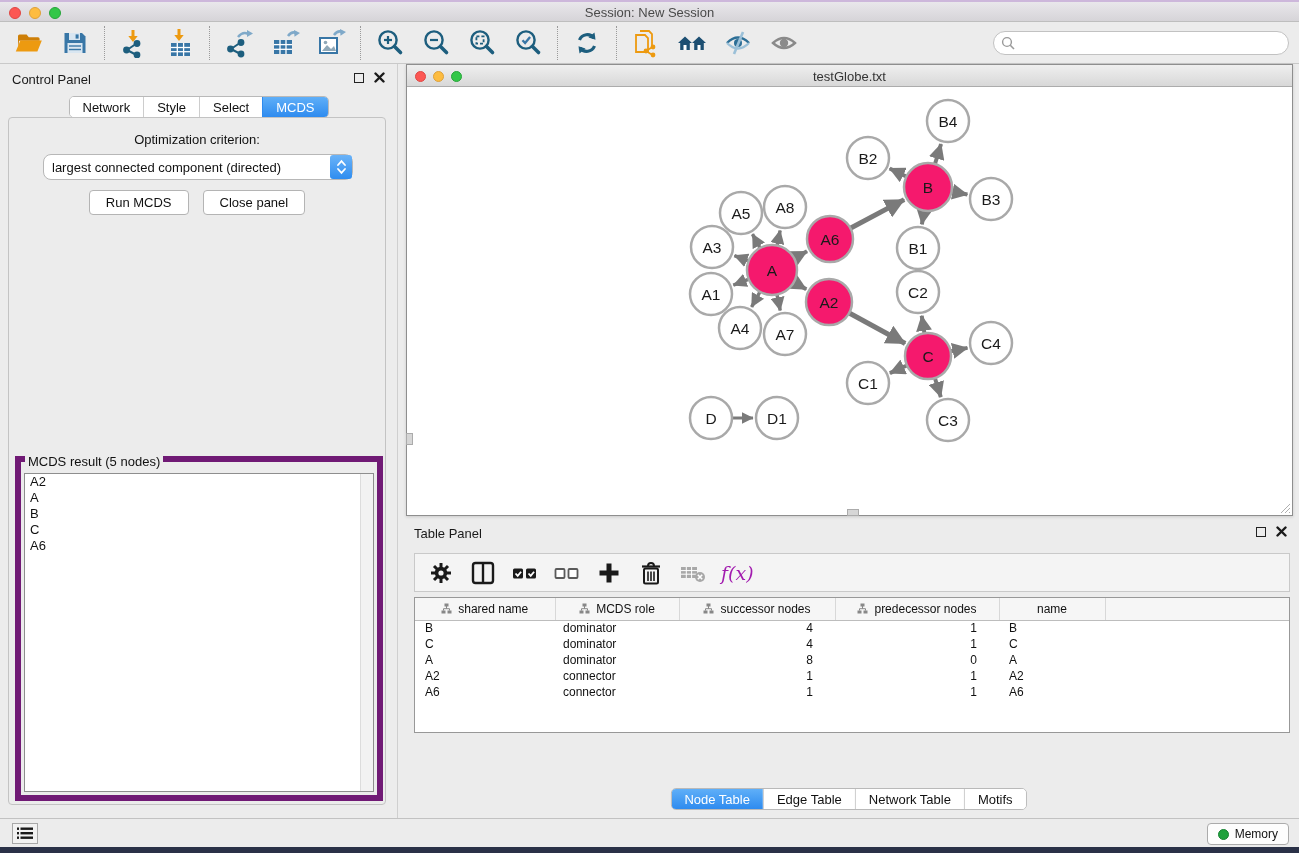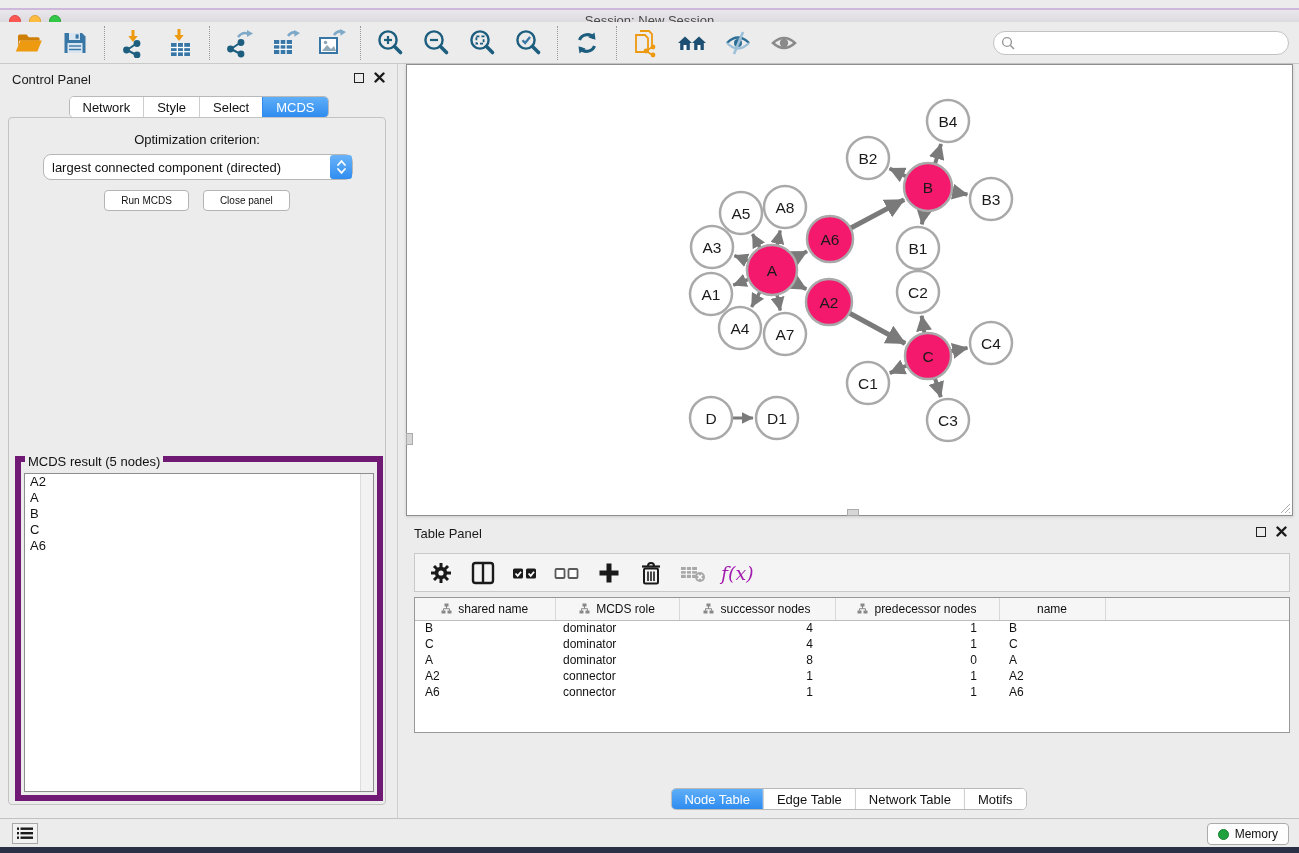--- a/index.html
+++ b/index.html
@@ -2,21 +2,21 @@
 <html><head>
 <meta charset="utf-8">
 <style>
   * { box-sizing: border-box; margin: 0; padding: 0; }
   html,body { width:1299px; height:853px; overflow:hidden; }
   body { font-family:"Liberation Sans", sans-serif; background:#ECECEC; position:relative; }
 
   .app { position:absolute; inset:0; }
 
   
-  .titlebar { position:absolute; left:0; top:8px; width:1299px; height:22px;
+  .titlebar { position:absolute; left:0; top:0; width:1299px; height:22px;
     background:linear-gradient(#E9E7EB,#D6D4D8); border-top:2px solid #CDB7DB;
     border-bottom:1px solid #BEBEBE;padding-left:34px; }
   .lights { position:absolute; left:9px; top:5px; display:flex; gap:8px; }
   .light { width:12px; height:12px; border-radius:50%; display:inline-block; }
   .light.red { background:#FC5753; border:1px solid #DF4744; }
   .light.yellow { background:#FDBC40; border:1px solid #DEA13A; }
   .light.green { background:#33C748; border:1px solid #27A53A; }
   .titlebar .title { position:absolute; left:0; right:0; top:3px; text-align:center;
     font-size:13px; color:#4a4a4a; }
 
@@ -51,21 +51,21 @@
 
   .cp-box { position:absolute; left:8px; width:378px; top:53px; height:688px;
     border:1px solid #C3C3C3; border-radius:4px; }
   .opt-label { position:absolute; left:0; right:0; top:14px; text-align:center; font-size:13px; color:#111; }
   .opt-select { position:absolute; left:34px; top:36px; width:310px; height:26px;
     background:#fff; border:1px solid #B7B7B7; border-radius:8px; display:flex; align-items:center; }
   .opt-select .val { flex:1; font-size:13px; padding-left:8px; color:#111; white-space:nowrap; }
   .opt-stepper { width:22px; height:24px; margin-right:0px; border-radius:3px;
     background:linear-gradient(#6AB3F8,#2F8DF0); display:flex; align-items:center; justify-content:center; }
   .btn-row { position:absolute; left:0; right:0; top:72px; display:flex; justify-content:center; gap:14px; }
-  .push-btn { background:#fff; border:1px solid #B4B4B4; border-radius:4px; font-size:10px;
+  .push-btn { background:#fff; border:1px solid #B4B4B4; border-radius:4px; font-size:13px;
     padding:4px 16px; color:#111; font-family:"Liberation Sans",sans-serif; }
 
   .mcds-fieldset { position:absolute; left:6px; width:368px; top:338px; height:345px;
     border:6px solid #701a75; }
   .mcds-legend { position:absolute; top:-8px; left:4px; background:#ECECEC; padding:0 3px;
     font-size:13px; color:#111; }
   .mcds-list { position:absolute; left:3px; right:3px; top:11px; bottom:3px; background:#fff;
     border:1px solid #8E8E8E; overflow:hidden; }
   .mcds-scroll { position:absolute; right:0; top:0; bottom:0; width:13px; background:#F2F2F2;
     border-left:1px solid #DCDCDC; }
@@ -352,20 +352,28 @@
             <div class="mcds-item">A</div>
             <div class="mcds-item">B</div>
             <div class="mcds-item">C</div>
             <div class="mcds-item">A6</div>
           </div>
       </div>
     </div>
   </div>
 
   <div class="net-frame">
+    <div class="net-titlebar">
+      <div class="lights">
+        <span class="light red"></span>
+        <span class="light yellow"></span>
+        <span class="light green"></span>
+      </div>
+      <div class="net-title">testGlobe.txt</div>
+    </div>
     <div class="net-canvas">
       <svg id="graph-svg" width="885" height="428">
           <defs>
             <marker id="arr" viewBox="0 0 10 10" refX="9.5" refY="5" markerWidth="4" markerHeight="4" orient="auto">
               <path d="M0,0 L10,5 L0,10 Z" fill="#7A7A7A"></path>
             </marker>
           </defs>
           <line x1="353.5334732741604" y1="161.91638634281102" x2="345.4665267258396" y2="147.08361365718898" stroke="#7A7A7A" stroke-width="3.5" marker-end="url(#arr)"></line>
           <line x1="369.8501966894689" y1="159.4952006587279" x2="373.1498033105311" y2="143.5047993412721" stroke="#7A7A7A" stroke-width="3.5" marker-end="url(#arr)"></line>
           <line x1="342.5900931847508" y1="174.40953572082114" x2="327.4099068152492" y2="168.59046427917886" stroke="#7A7A7A" stroke-width="3.5" marker-end="url(#arr)"></line>

